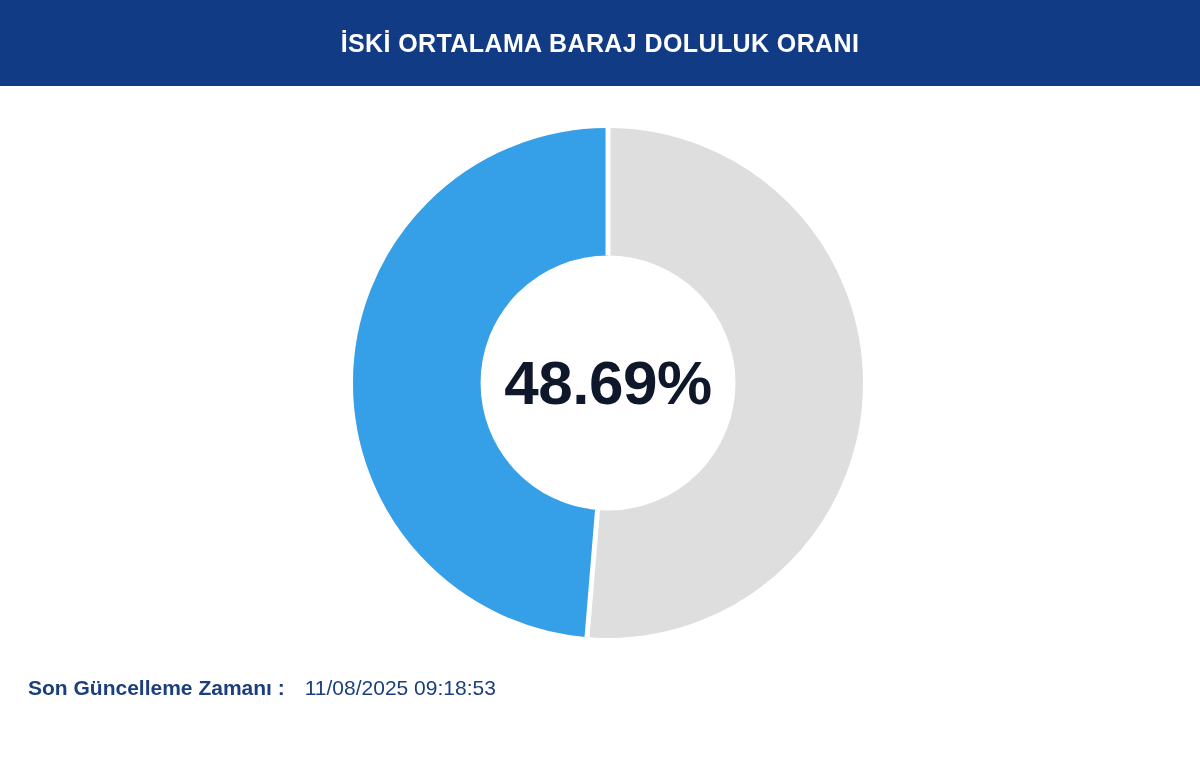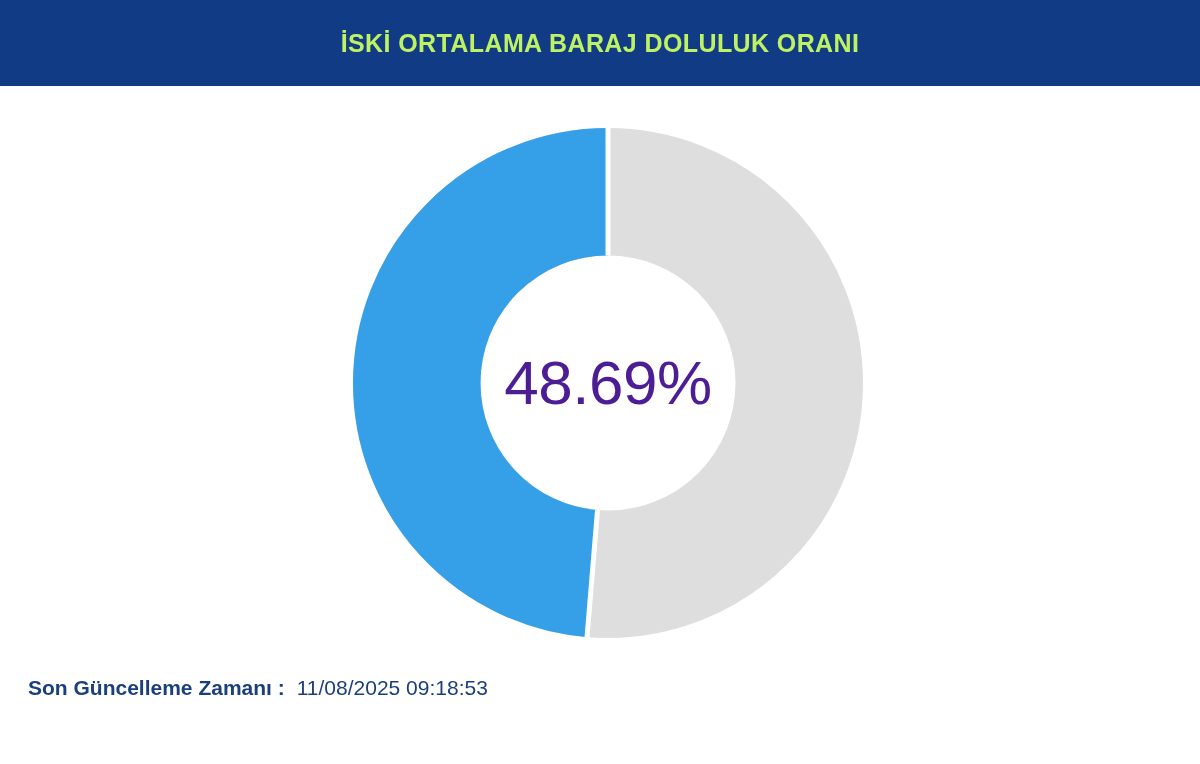--- a/index.html
+++ b/index.html
@@ -19,21 +19,21 @@
   
   .header-bar {
     width: 1200px;
     height: 86px;
     background: #113b85;
     display: flex;
     align-items: center;
     justify-content: center;
   }
   .header-title {
-    color: #bef264;
+    color: #ffffff;
     font-size: 25px;
     font-weight: bold;
     letter-spacing: 0.4px;
     text-align: center;
     white-space: nowrap;
     font-family: "Liberation Sans", sans-serif;
   }
 
   
   .chart-area {
@@ -58,23 +58,23 @@
     left: 0;
     top: 0;
     width: 510px;
     height: 510px;
     display: flex;
     align-items: center;
     justify-content: center;
     pointer-events: none;
   }
   .donut-center-value {
-    color: #4c1d95;
+    color: #0f172a;
     font-size: 62px;
-    font-weight: normal;
+    font-weight: bold;
     letter-spacing: -0.5px;
     font-family: "Liberation Sans", sans-serif;
     line-height: 1;
   }
 
   
   .footer {
     position: relative;
     width: 1200px;
     height: 88px;
@@ -90,21 +90,21 @@
   .footer-label {
     color: #1b3f7d;
     font-size: 21px;
     font-weight: bold;
     font-family: "Liberation Sans", sans-serif;
   }
   .footer-value {
     color: #1b3f7d;
     font-size: 21px;
     font-weight: normal;
-    margin-left: 12px;
+    margin-left: 20px;
     font-family: "Liberation Sans", sans-serif;
   }
 </style>
 </head>
 <body>
 
 <div class="header-bar">
   <div class="header-title">İSKİ ORTALAMA BARAJ DOLULUK ORANI</div>
 </div>
 

